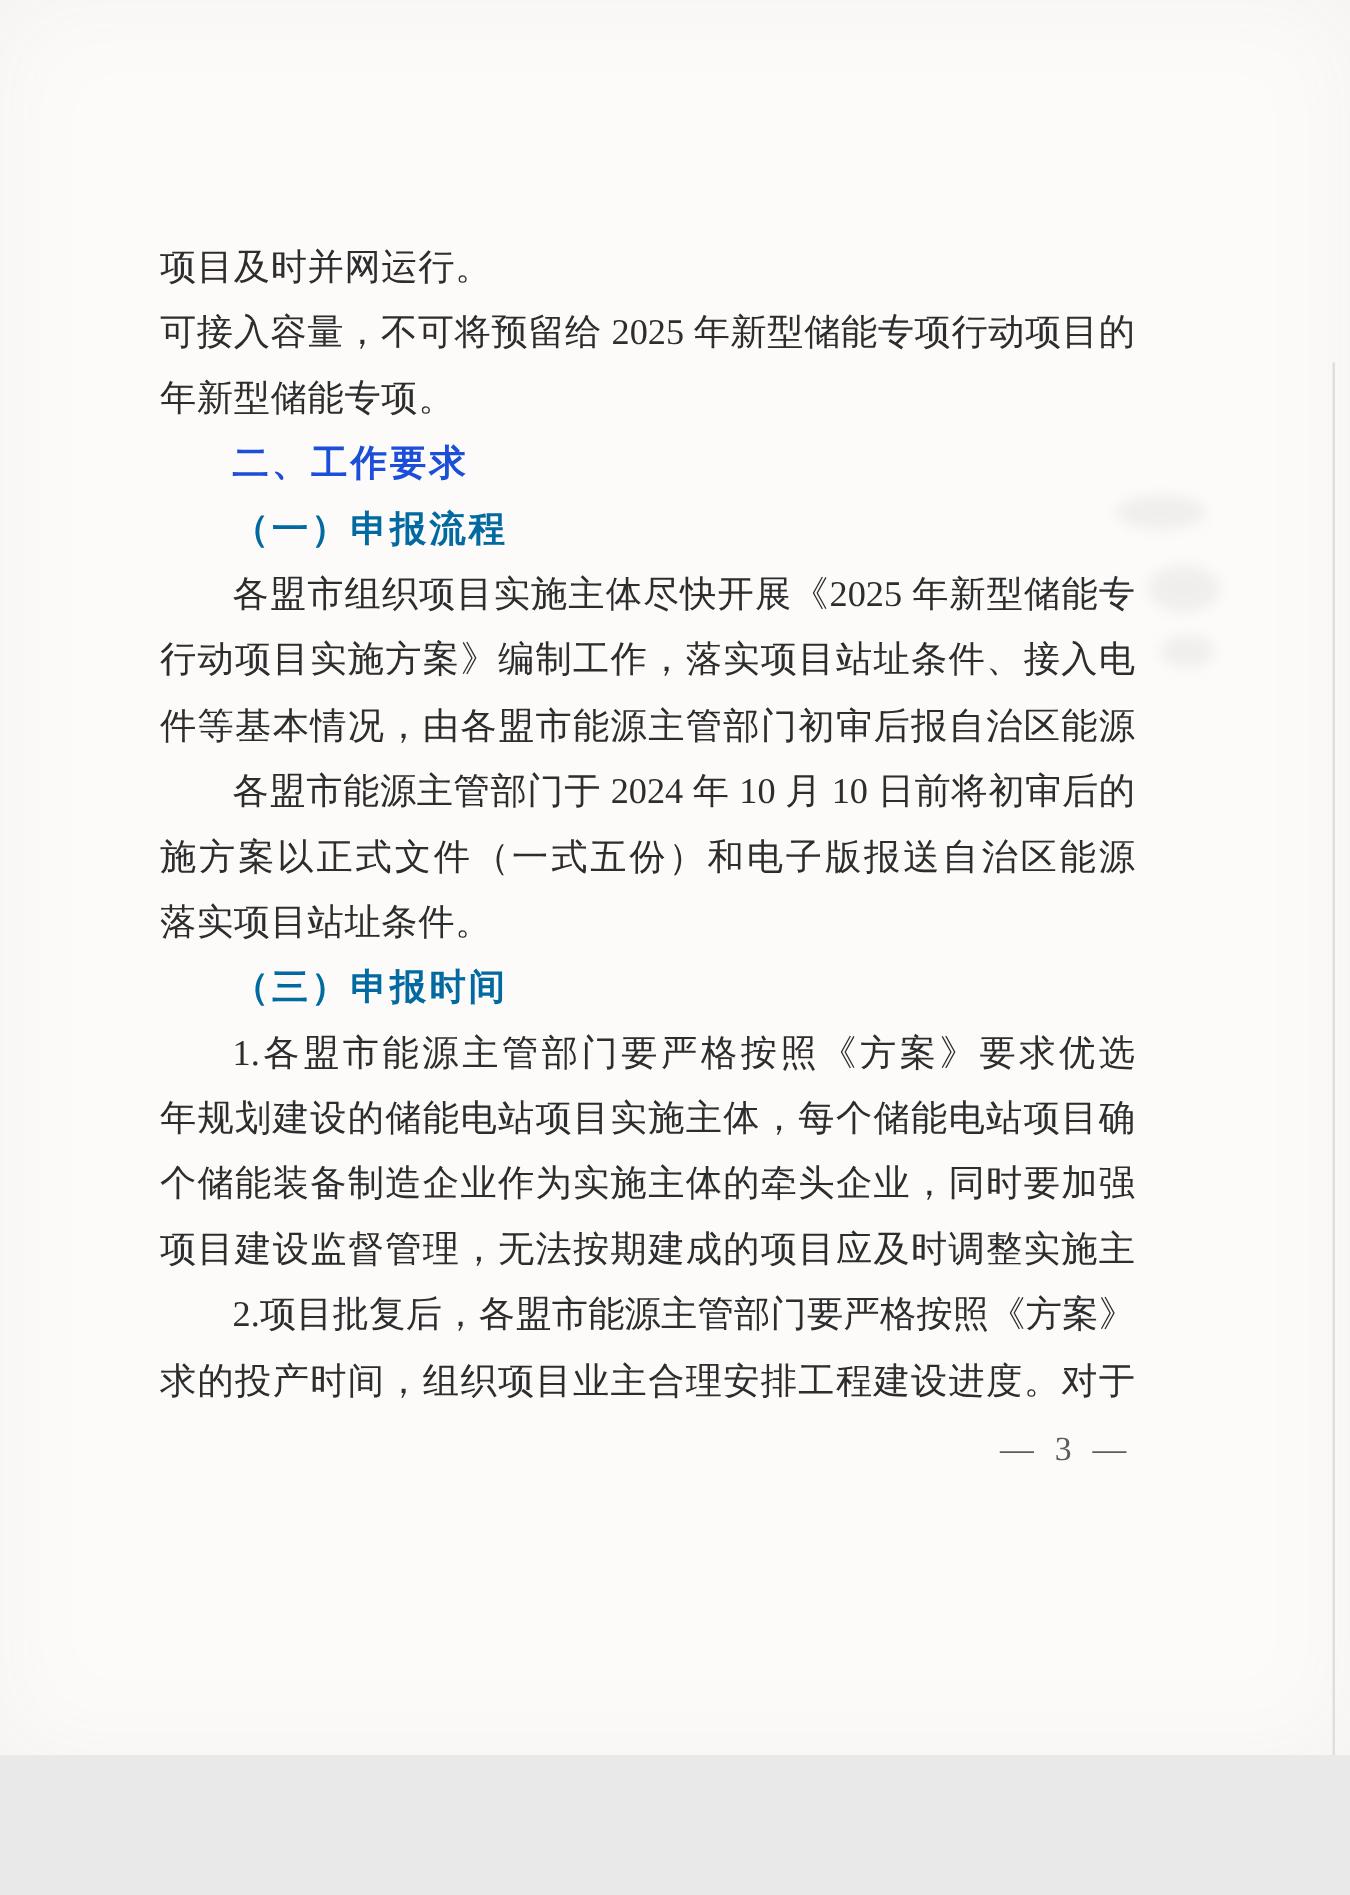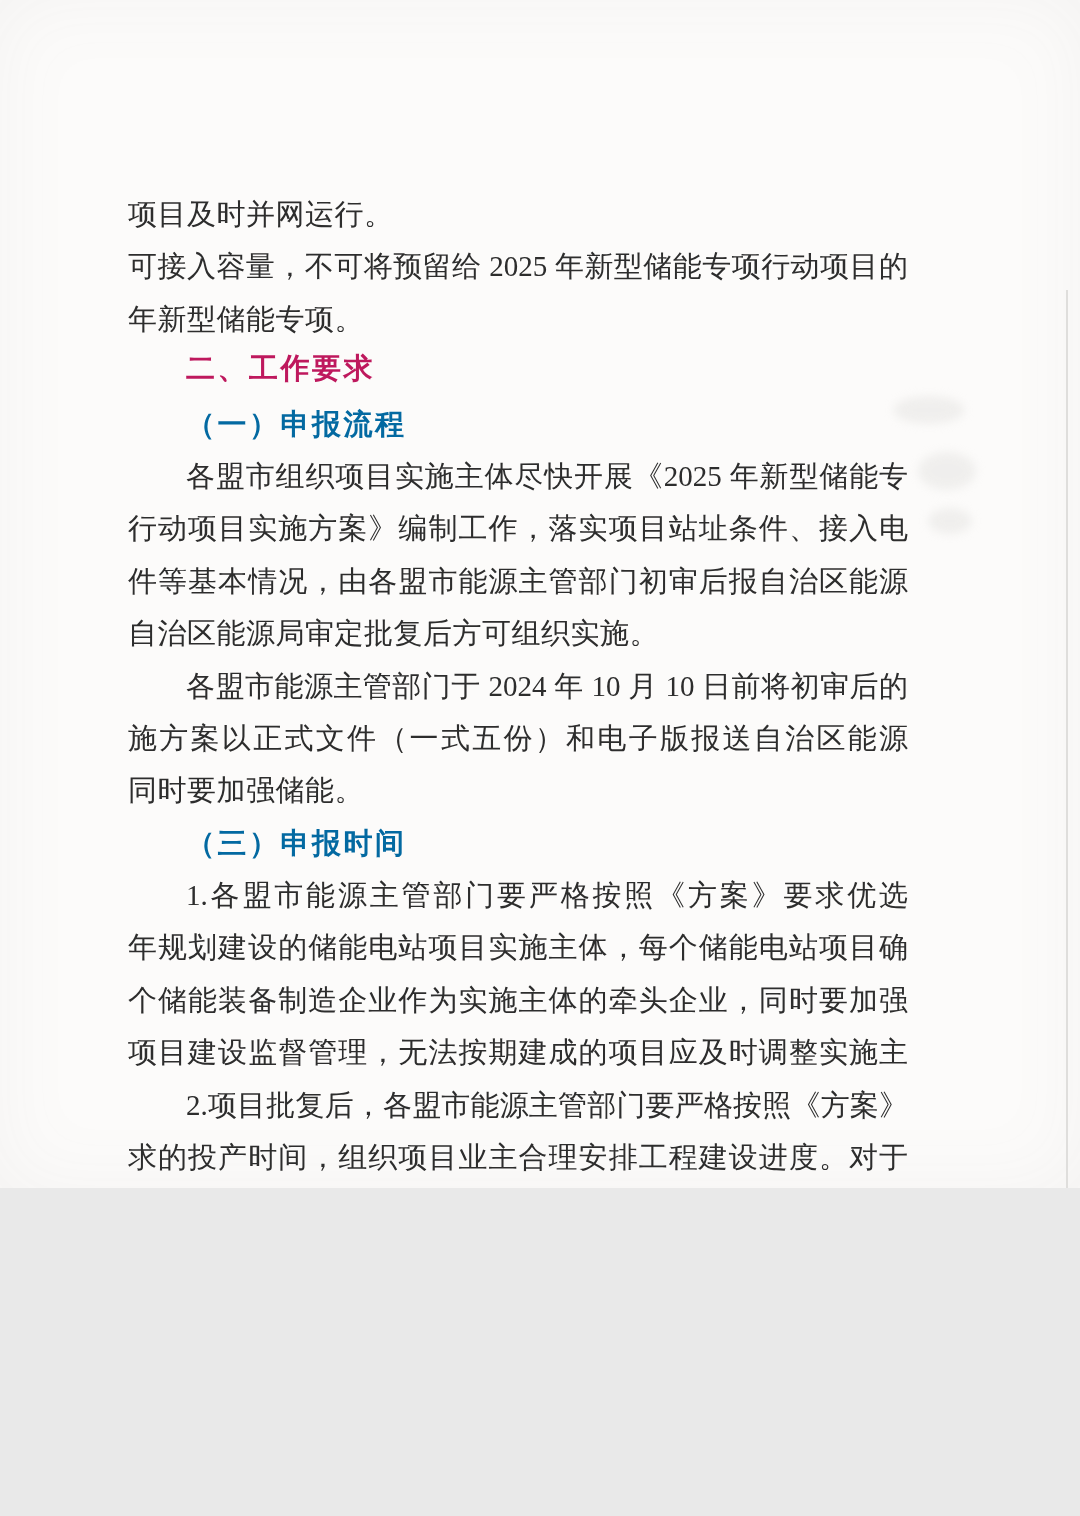--- a/index.html
+++ b/index.html
@@ -1,19 +1,19 @@
 <!DOCTYPE html>
 <html lang="zh"><head>
 <meta charset="utf-8">
 <style>
   html, body { margin: 0; padding: 0; background: #e9e9e9; }
   .page {
     position: relative;
     width: 1080px;
-    height: 1188px;
+    height: 1404px;
     margin: 0 auto;
     background: #fcfbfa;
     overflow: hidden;
     box-shadow: inset 0 0 80px rgba(120,120,120,0.06);
     font-family: "Liberation Serif", "DejaVu Serif", serif;
     color: #2d2d2d;
   }
   .textblock {
     position: absolute;
     left: 128px;
@@ -27,23 +27,23 @@
     letter-spacing: 0.5px;
     overflow: hidden;
   }
   .just {
     text-align: justify;
     text-align-last: justify;
     letter-spacing: 0;
   }
   .ind { text-indent: 58px; }
   .h-hei {
-    font-family: Liberation Mono, monospace;
+    font-family: Liberation Sans, sans-serif;
     font-weight: 700;
-    color: #be185d;
+    color: #1d4ed8;
     letter-spacing: 2.5px;
   }
   .h-kai {
     font-weight: 700;
     color: #0369a1;
     letter-spacing: 2.5px;
   }
   .pagenum {
     margin-top: 8px;
     height: 40px;
@@ -84,24 +84,23 @@
 
   <div class="textblock">
     <div class="ln">项目及时并网运行。</div>
     <div class="ln just">可接入容量，不可将预留给 2025 年新型储能专项行动项目的容</div>
     <div class="ln">年新型储能专项。</div>
     <div class="ln ind h-hei">二、工作要求</div>
     <div class="ln ind h-kai">（一）申报流程</div>
     <div class="ln ind just">各盟市组织项目实施主体尽快开展《2025 年新型储能专项</div>
     <div class="ln just">行动项目实施方案》编制工作，落实项目站址条件、接入电网条</div>
     <div class="ln just">件等基本情况，由各盟市能源主管部门初审后报自治区能源局，</div>
-    <div class="ln">自治区能源局审定批复后方可组织实施。</div>
     <div class="ln ind just">各盟市能源主管部门于 2024 年 10 月 10 日前将初审后的实</div>
     <div class="ln just">施方案以正式文件（一式五份）和电子版报送自治区能源局，逾</div>
-    <div class="ln">同时要加强储能。</div>
+    <div class="ln">落实项目站址条件。</div>
     <div class="ln ind h-kai">（三）申报时间</div>
     <div class="ln ind just">1.各盟市能源主管部门要严格按照《方案》要求优选 2025</div>
     <div class="ln just">年规划建设的储能电站项目实施主体，每个储能电站项目确定一</div>
     <div class="ln just">个储能装备制造企业作为实施主体的牵头企业，同时要加强储能</div>
     <div class="ln just">项目建设监督管理，无法按期建成的项目应及时调整实施主体。</div>
     <div class="ln ind just">2.项目批复后，各盟市能源主管部门要严格按照《方案》要</div>
     <div class="ln just">求的投产时间，组织项目业主合理安排工程建设进度。对于批复</div>
     <div class="pagenum">— 3 —</div>
   </div>
 

